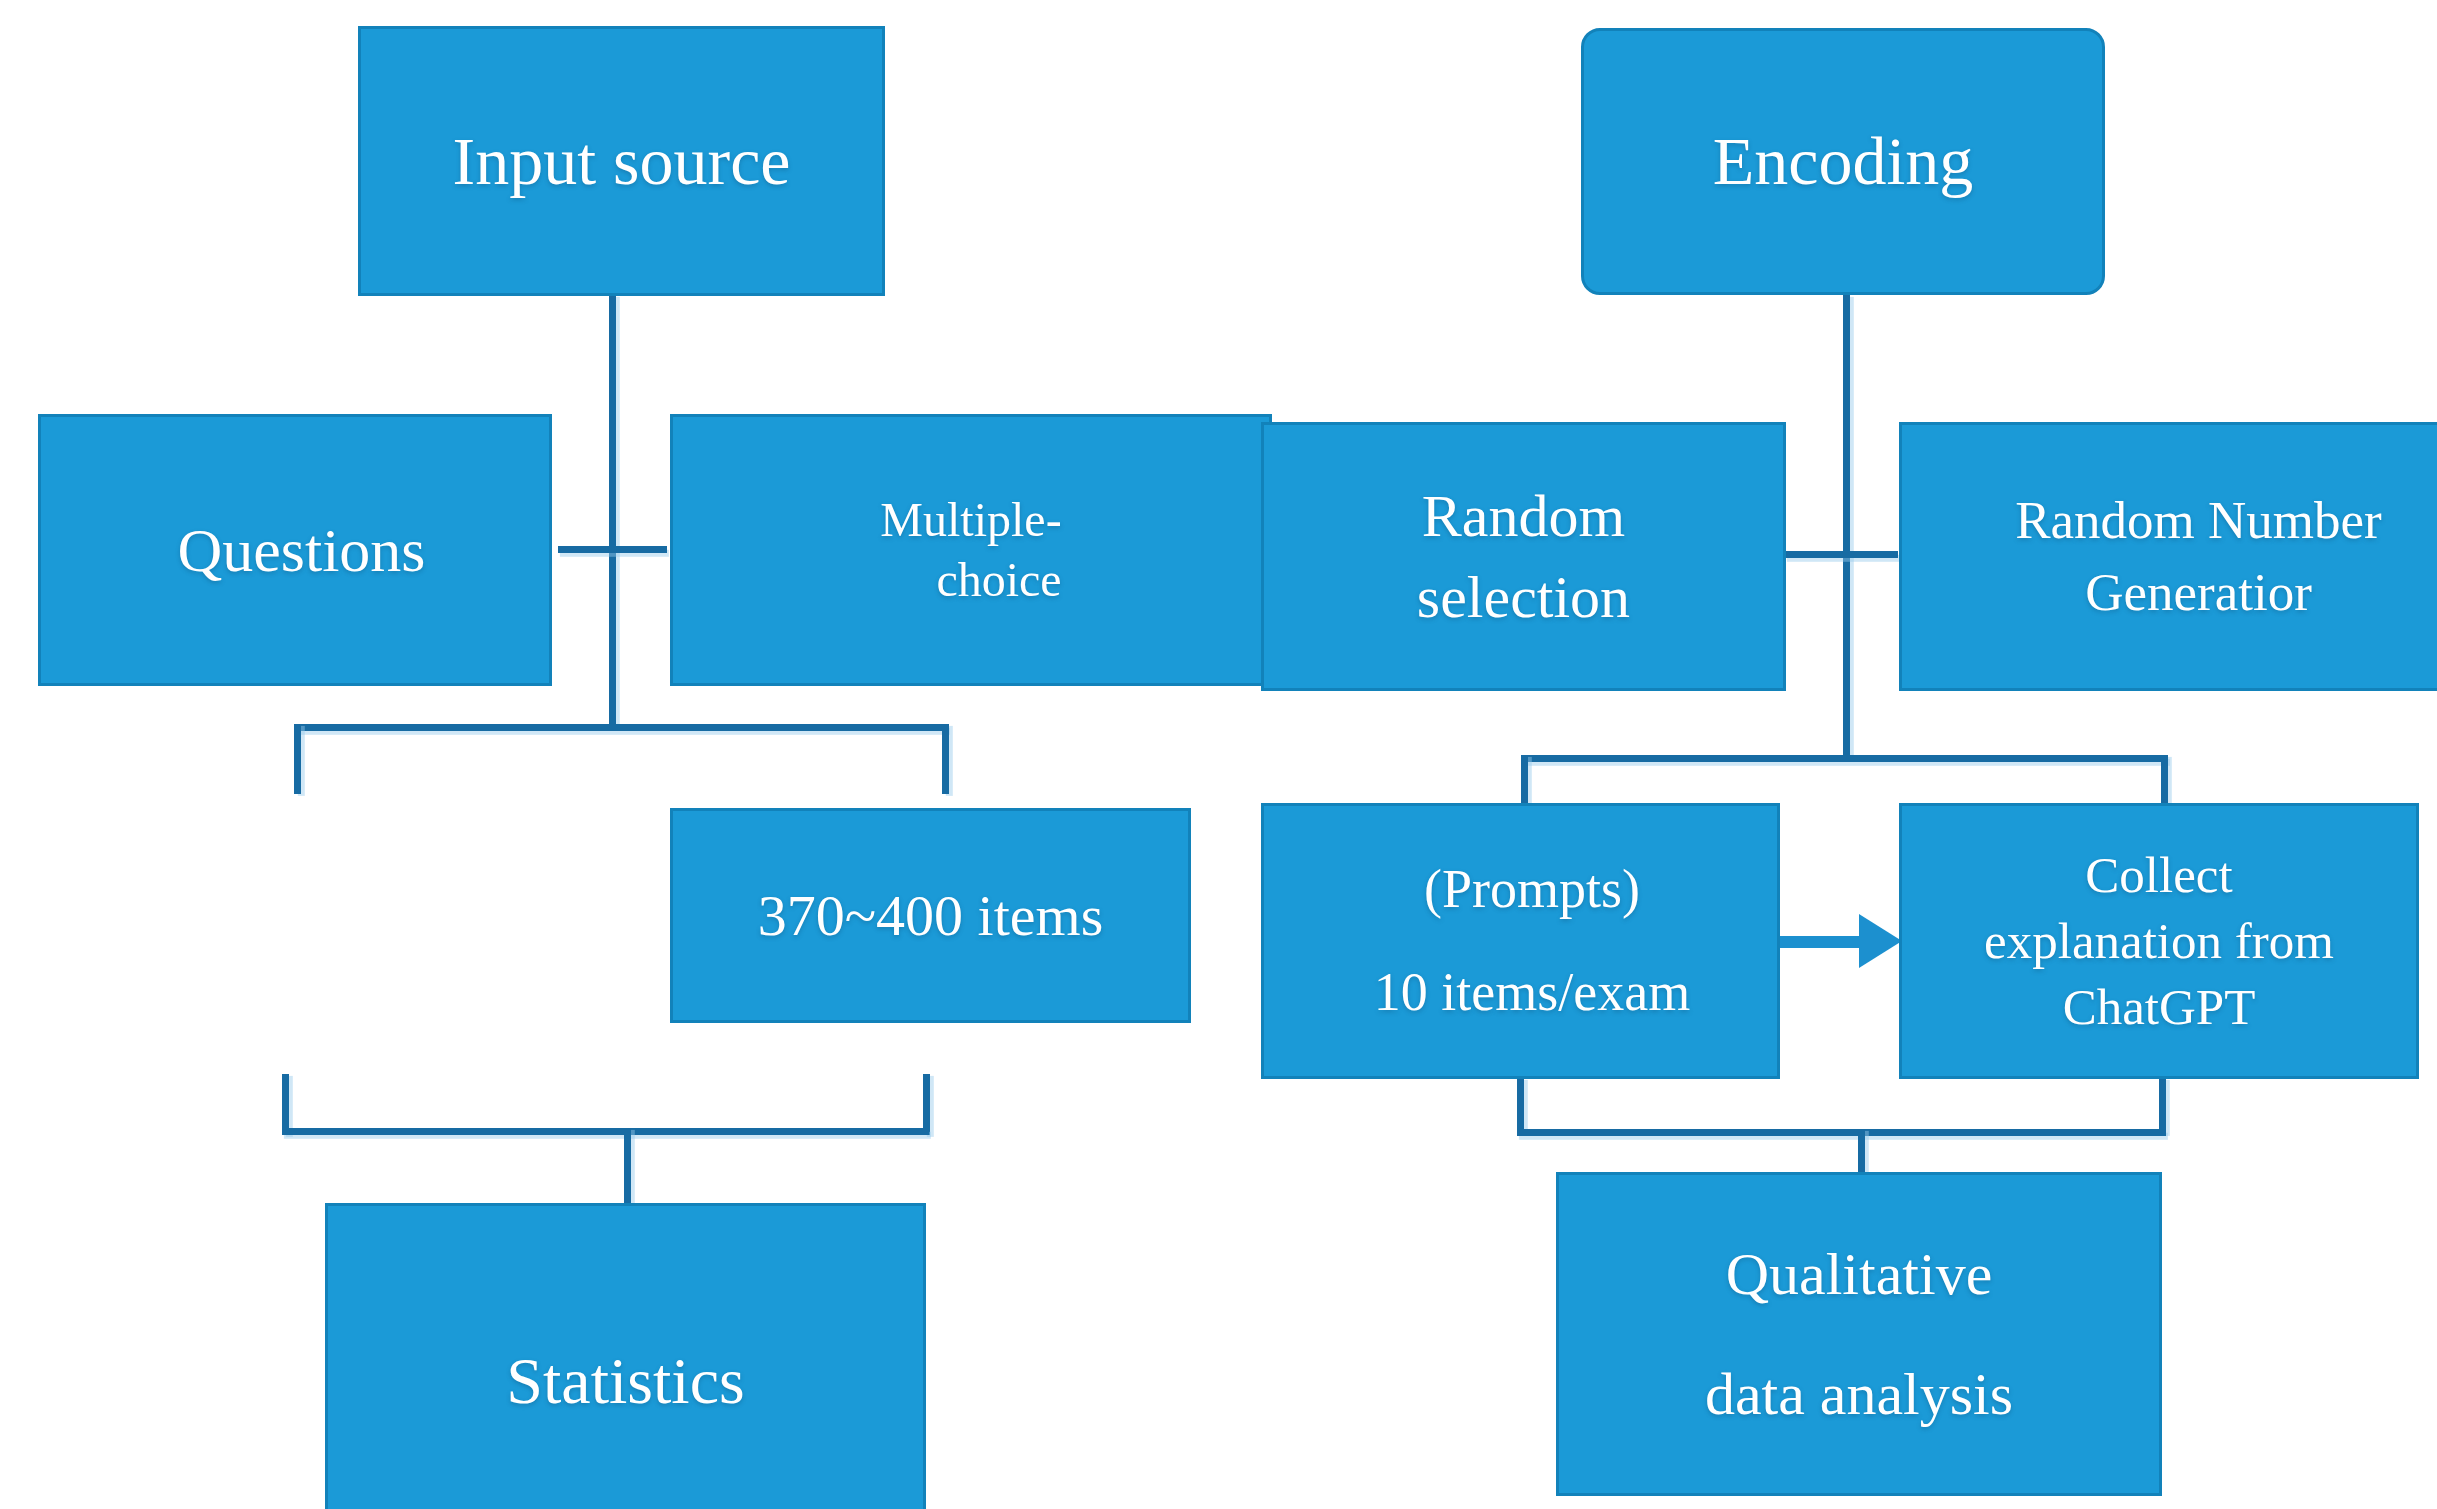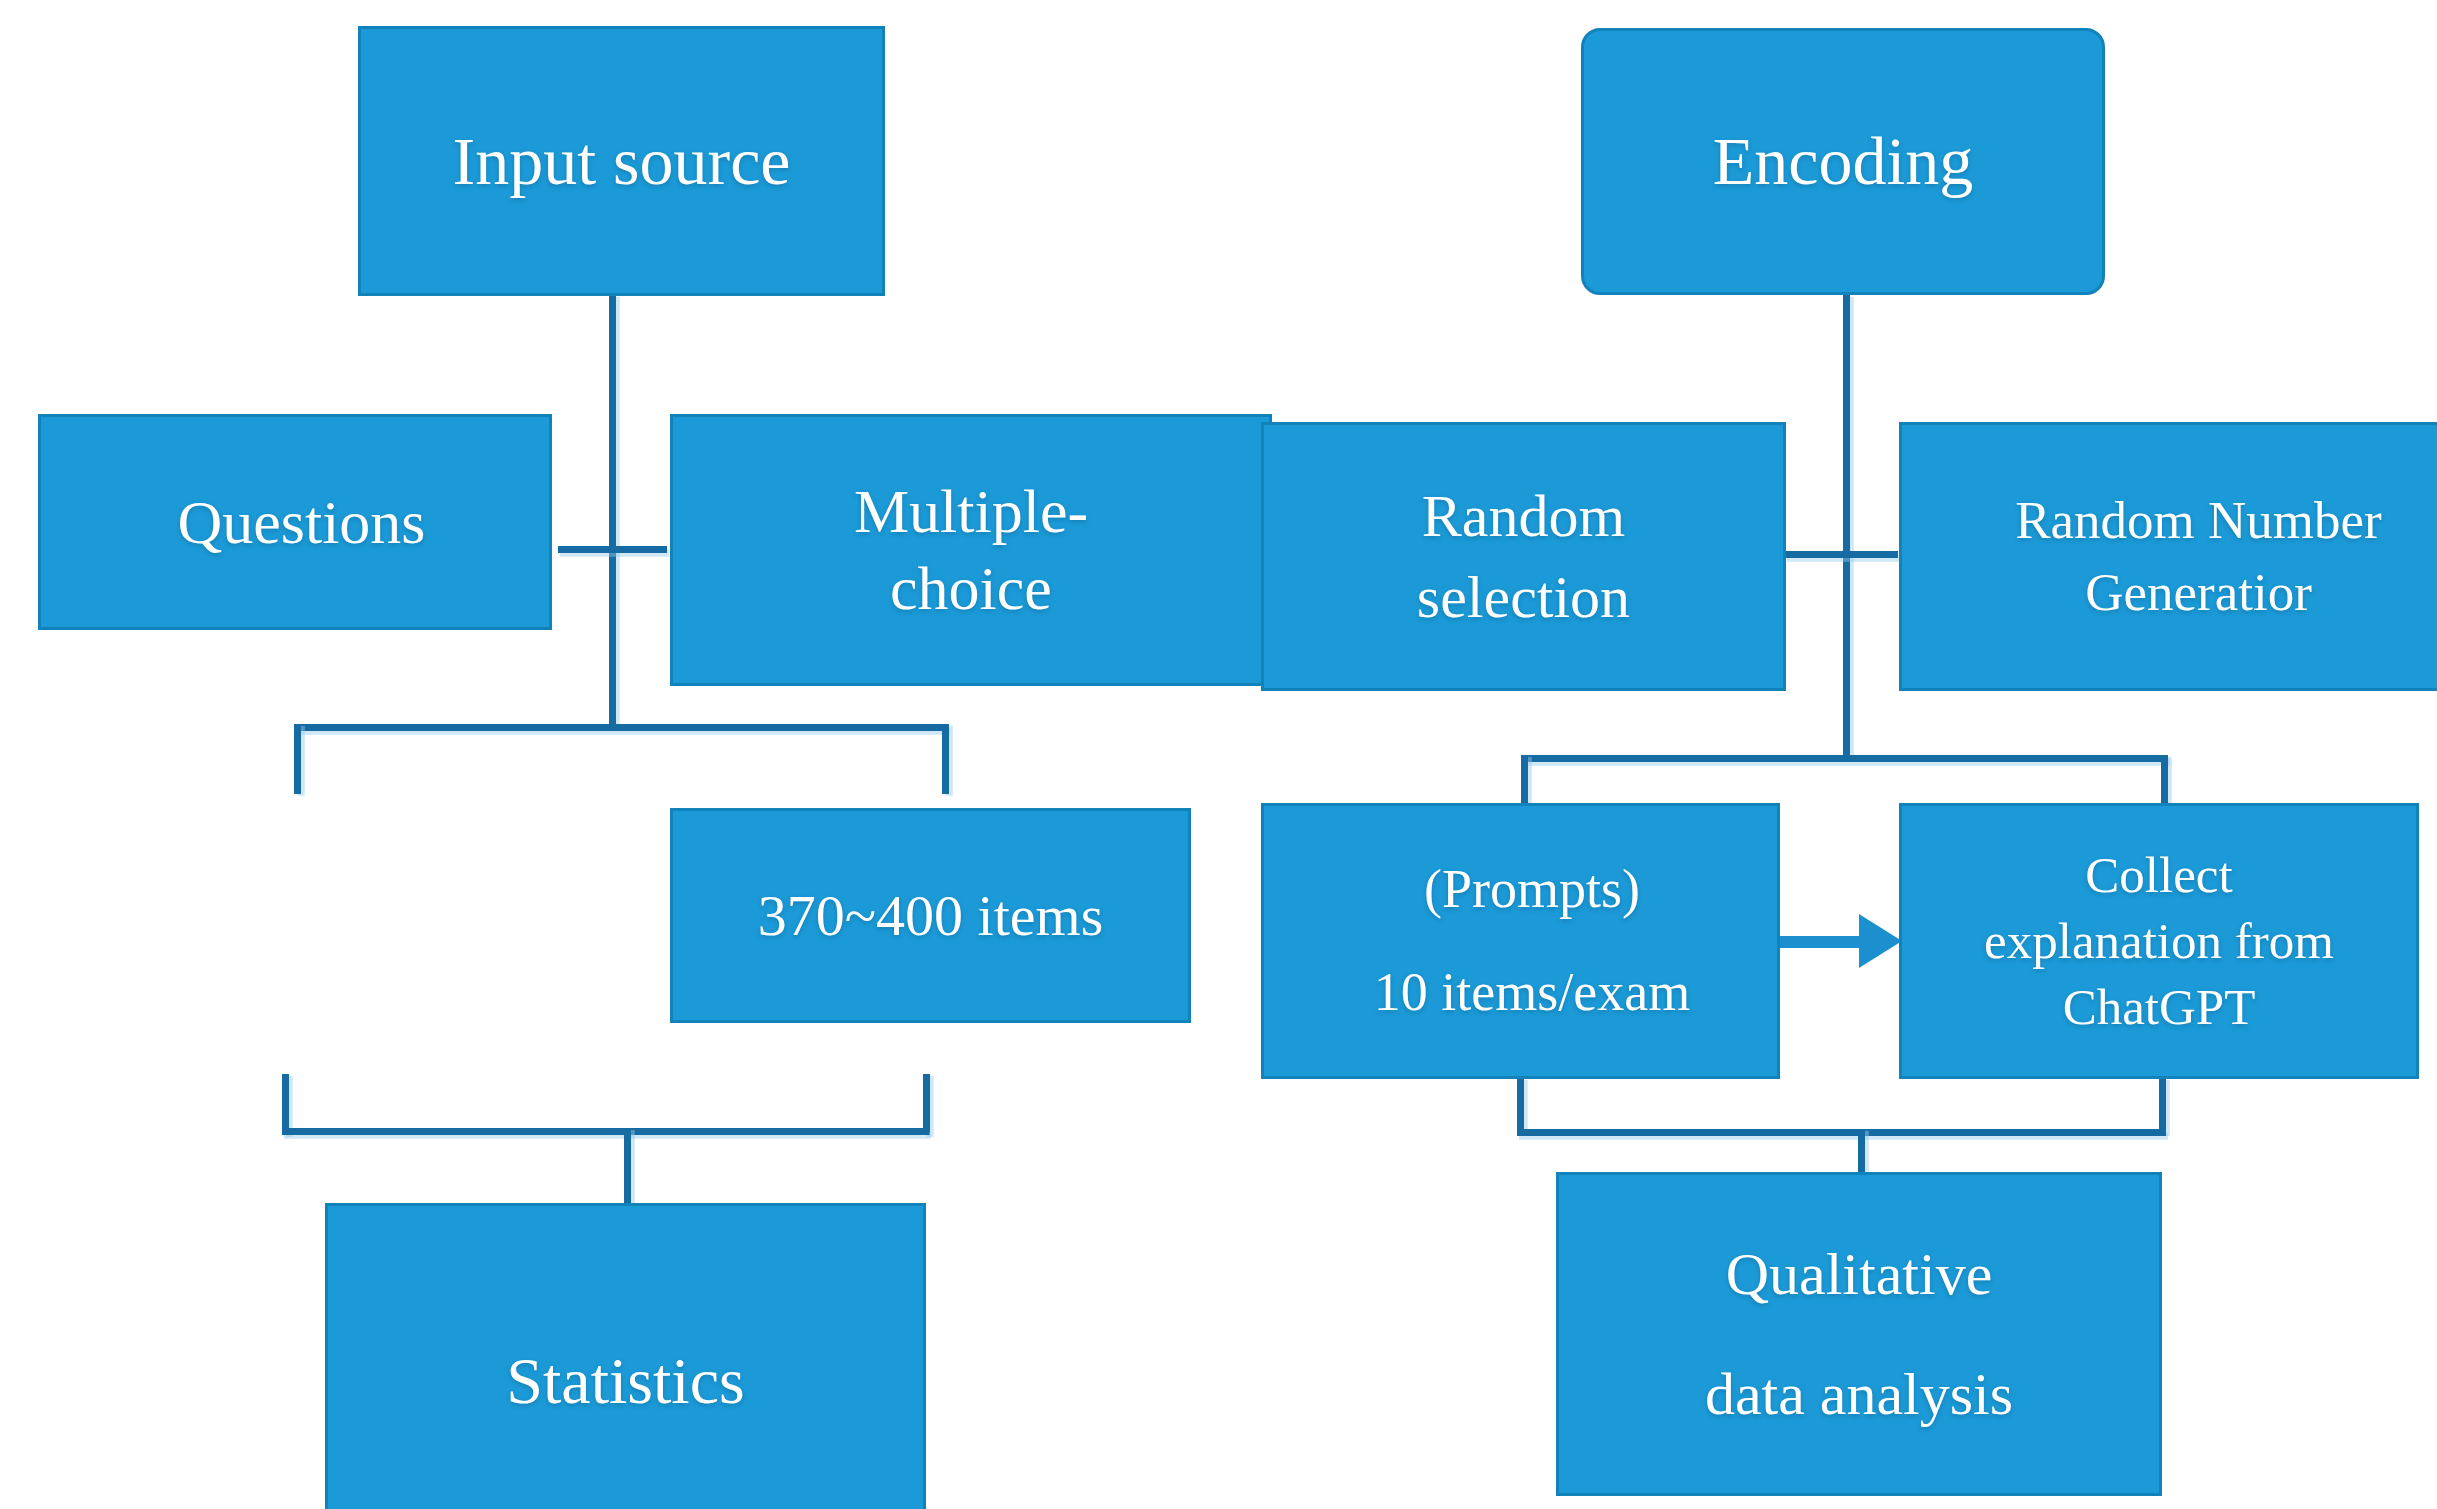--- a/index.html
+++ b/index.html
@@ -88,23 +88,23 @@
   <div class="line h" style="left:1517px; top:1129px; width:649px;"></div>
   <div class="line v" style="left:1858px; top:1129px; height:45px;"></div>
 
   <div class="arrow" style="left:1778px; top:914px;">
     <div class="shaft"></div>
     <div class="head"></div>
   </div>
 
   <div class="node" style="left:358px; top:26px; width:527px; height:270px; font-size:68px;">Input source</div>
 
-  <div class="node" style="left:38px; top:414px; width:514px; height:216px; font-size:62px;padding-left:13px;">Questions</div>
+  <div class="node" style="left:38px; top:414px; width:514px; height:272px; font-size:62px;padding-left:13px;">Questions</div>
 
-  <div class="node" style="left:670px; top:414px; width:602px; height:272px; font-size:62px; line-height:1.25;">Multiple-
+  <div class="node" style="left:670px; top:414px; width:602px; height:272px; font-size:48px; line-height:1.25;text-align:right;">Multiple-
 choice</div>
 
 
   <div class="node" style="left:670px; top:792px; width:521px; height:215px; font-size:58px;margin-top:16px;">370~400 items</div>
 
   <div class="node" style="left:325px; top:1203px; width:601px; height:356px; font-size:66px;">Statistics</div>
 
   <div class="node" style="left:1581px; top:28px; width:524px; height:267px; font-size:68px;border-radius:19px;">Encoding</div>
 
   <div class="node" style="left:1261px; top:422px; width:525px; height:269px; font-size:60px; line-height:1.35;text-align:center;">Random

